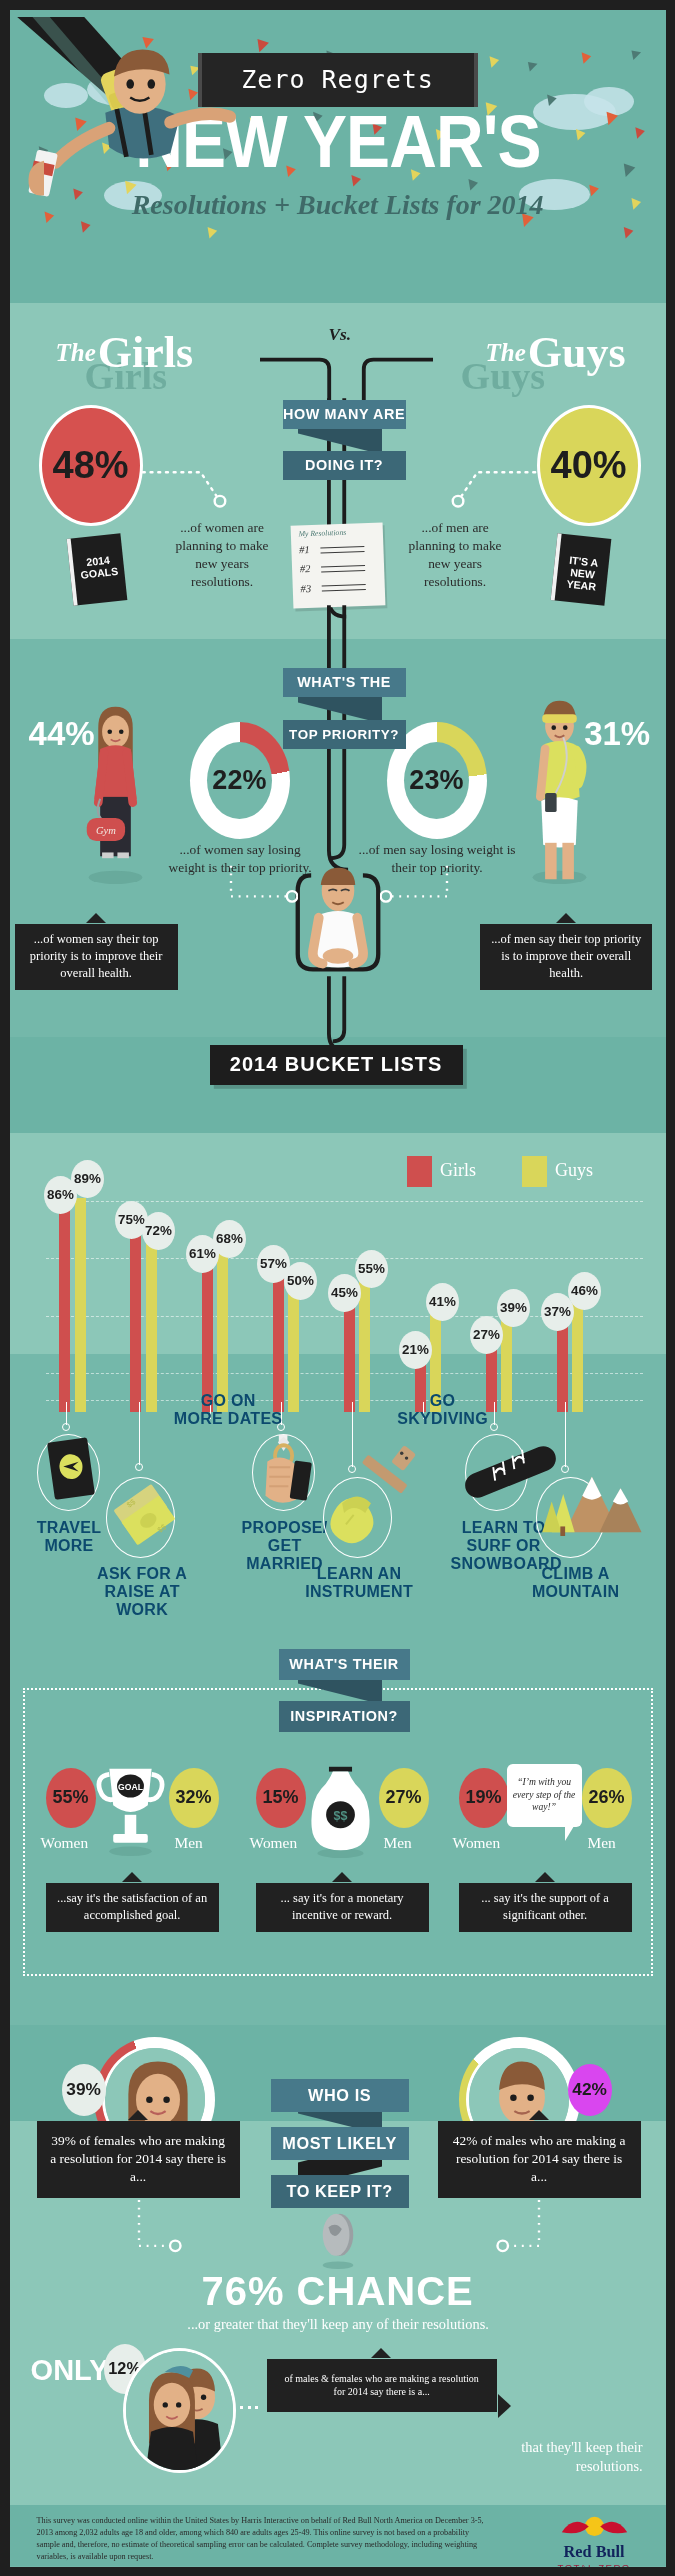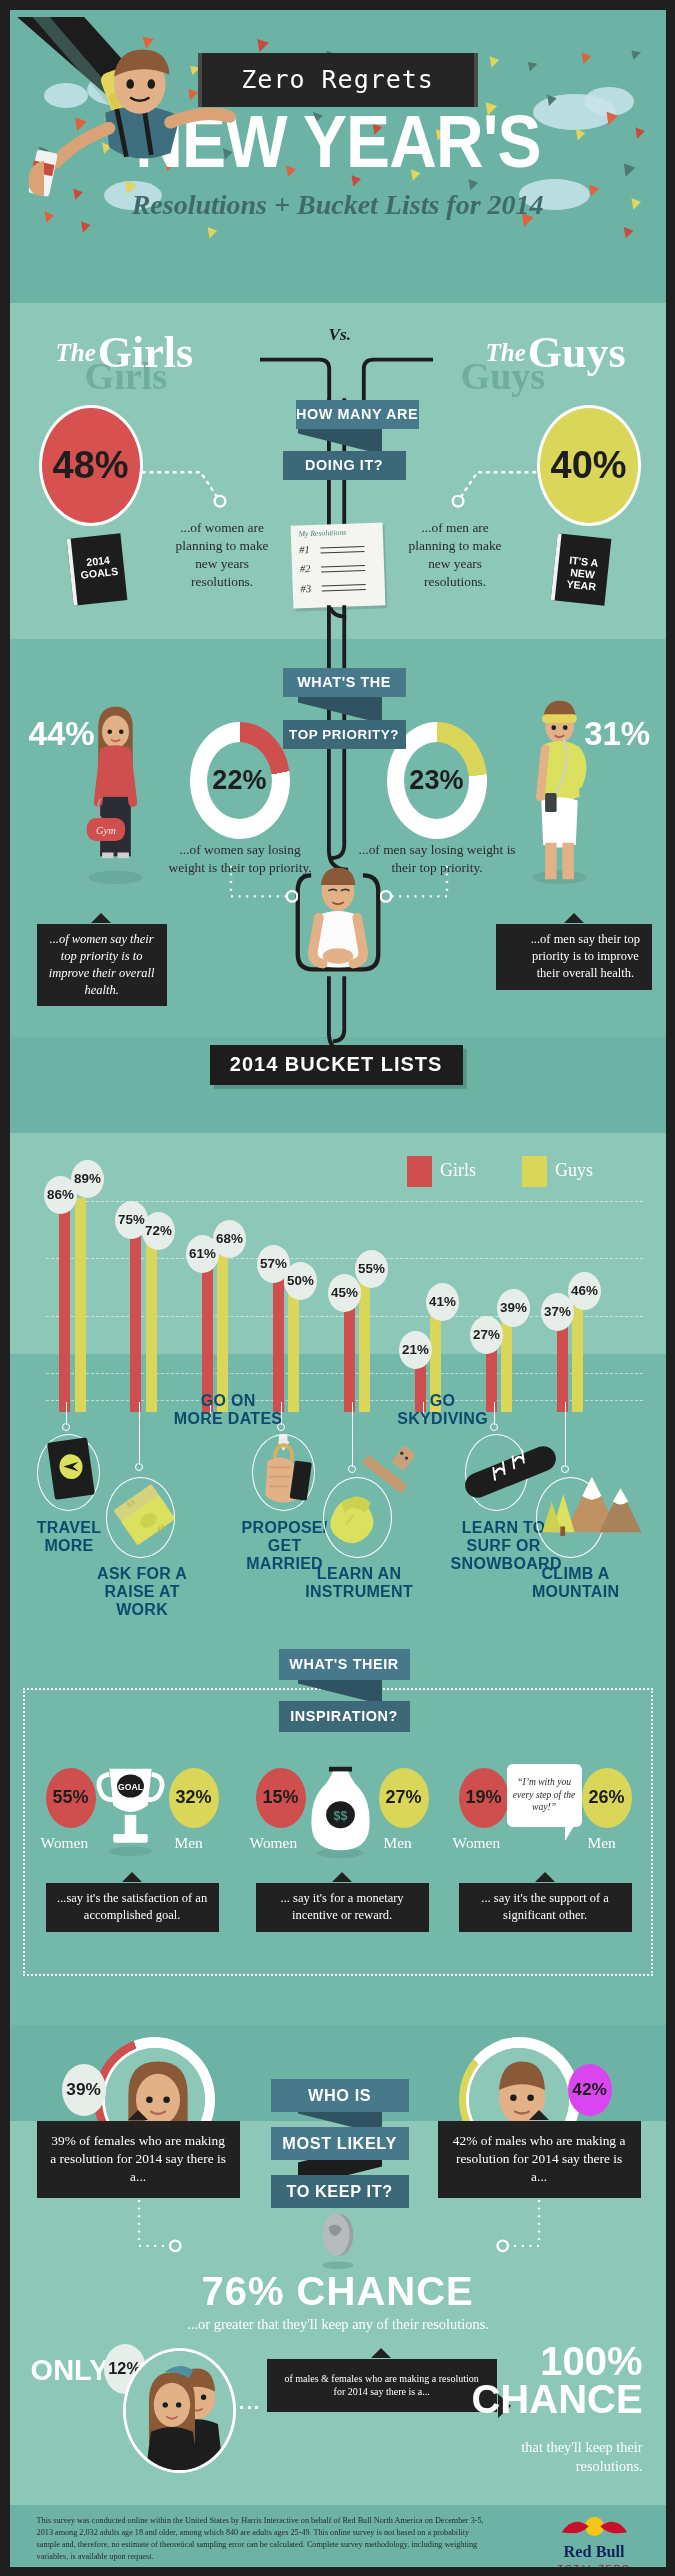--- a/index.html
+++ b/index.html
@@ -415,21 +415,21 @@
   <svg class="abs" style="left:250px;top:336px;" width="173" height="58" viewBox="0 0 180 60">
     <path d="M0,14 L62,14 q10,0 10,10 L72,58" stroke="#1c1c1c" stroke-width="4" fill="none"></path>
     <path d="M180,14 L118,14 q-10,0 -10,10 L108,58" stroke="#1c1c1c" stroke-width="4" fill="none"></path>
   </svg>
   <svg class="abs" style="left:317px;top:388px;" width="23" height="240" viewBox="0 0 24 250">
     <path d="M2,0 L2,210 q0,18 18,18" stroke="#1c1c1c" stroke-width="4" fill="none"></path>
     <path d="M18,0 L18,204 q0,12 -12,12" stroke="#1c1c1c" stroke-width="4" fill="none"></path>
   </svg>
 
   <div class="ribbon-fold" style="left:288px;top:407px;width:84px;height:27px;transform:skewY(14deg);"></div>
-  <div class="ribbon" style="left:286px;top:390px;width:123px;height:29px;font-size:14.4px;">
+  <div class="ribbon" style="left:273px;top:390px;width:123px;height:29px;font-size:14.4px;">
     <span>HOW MANY ARE</span>
   </div>
   <div class="ribbon dark" style="left:273px;top:441px;width:123px;height:29px;font-size:14.4px;">
     <span>DOING IT?</span>
   </div>
 
   <div class="disc red" style="left:29px;top:395px;width:104px;height:121px;font-size:38px;">
     <span>48%</span>
   </div>
   <div class="disc yell" style="right:25px;top:395px;width:104px;height:121px;font-size:38px;">
@@ -552,22 +552,22 @@
 
   <svg class="abs" style="left:217px;top:852px;" width="71" height="63" viewBox="0 0 74 66">
     <path d="M4,4 L4,36 L62,36" stroke="#fff" stroke-width="2.5" stroke-dasharray="2 6" fill="none"></path>
     <circle cx="68" cy="36" r="5.5" stroke="#fff" stroke-width="2.5" fill="none"></circle>
   </svg>
   <svg class="abs" style="right:215px;top:852px;" width="71" height="63" viewBox="0 0 74 66">
     <path d="M70,4 L70,36 L12,36" stroke="#fff" stroke-width="2.5" stroke-dasharray="2 6" fill="none"></path>
     <circle cx="6" cy="36" r="5.5" stroke="#fff" stroke-width="2.5" fill="none"></circle>
   </svg>
 
-  <div class="blackbox" style="left:27px;top:914px;width:130px;font-style:italic;">...of women say their top priority is to improve their overall health.</div>
-  <div class="blackbox" style="right:13.4px;top:914px;width:156px;padding-left:32px;">...of men say their top priority is to improve their overall health.</div>
+  <div class="blackbox" style="left:5px;top:914px;width:163px;">...of women say their top priority is to improve their overall health.</div>
+  <div class="blackbox" style="right:13.4px;top:914px;width:172px;">...of men say their top priority is to improve their overall health.</div>
 
   <svg class="abs" style="left:317px;top:966px;" width="23" height="77" viewBox="0 0 24 80">
     <path d="M2,0 L2,60 q0,18 18,18" stroke="#1c1c1c" stroke-width="4" fill="none"></path>
     <path d="M18,0 L18,56 q0,12 -12,12" stroke="#1c1c1c" stroke-width="4" fill="none"></path>
   </svg>
   <div class="plate" style="left:200px;top:1035px;width:253px;height:40px;font-size:20px;">
     <span>2014 BUCKET LISTS</span>
   </div>
 
   <div id="chart">
@@ -852,24 +852,20 @@
       <path d="M26,84 q22,-10 44,0 l6,46 l-56,0z" fill="#1d1d1d"></path>
       <path d="M40,22 q16,-12 30,-2 l-4,8 q-14,-8 -26,-6z" fill="#4f8f9e"></path>
     </svg>
   </div>
 
   <div class="abs" style="left:230px;top:2396px;width:23px;height:3.8px;background:repeating-linear-gradient(to right,#fff 0 2.9px,transparent 2.9px 7.7px);"></div>
 
   <div class="abs blackbox" style="left:257px;top:2349px;width:230px;font-size:10px;padding:13.4px 11.5px;">of males &amp; females who are making a resolution for 2014 say there is a...</div>
   <div class="abs" style="left:488px;top:2384px;width:0;height:0;border-left:13.4px solid #212121;border-top:12.5px solid transparent;border-bottom:12.5px solid transparent;"></div>
 
-  <div class="whitebig" style="right:23px;top:2332px;text-align:right;font-size:40px;line-height:.95;">
-    <div>100%</div>
-    <div>CHANCE</div>
-  </div>
   <div class="whitesmall" style="right:23px;top:2428px;width:173px;text-align:right;">that they'll keep their resolutions.</div>
 
   <div id="footer-text">This survey was conducted online within the United States by Harris Interactive on behalf of Red Bull North America on December 3-5, 2013 among 2,032 adults age 18 and older, among which 840 are adults ages 25-49. This online survey is not based on a probability sample and, therefore, no estimate of theoretical sampling error can be calculated. Complete survey methodology, including weighting variables, is available upon request.</div>
   <div id="redbull">
     <svg width="77" height="25" viewBox="0 0 80 26">
       <circle cx="40" cy="14" r="10" fill="#f5c518"></circle>
       <path d="M6,20 q12,-18 28,-6 q-10,10 -28,6z" fill="#c8102e"></path>
       <path d="M74,20 q-12,-18 -28,-6 q10,10 28,6z" fill="#c8102e"></path>
     </svg>
     <div class="rb1">Red Bull</div>

